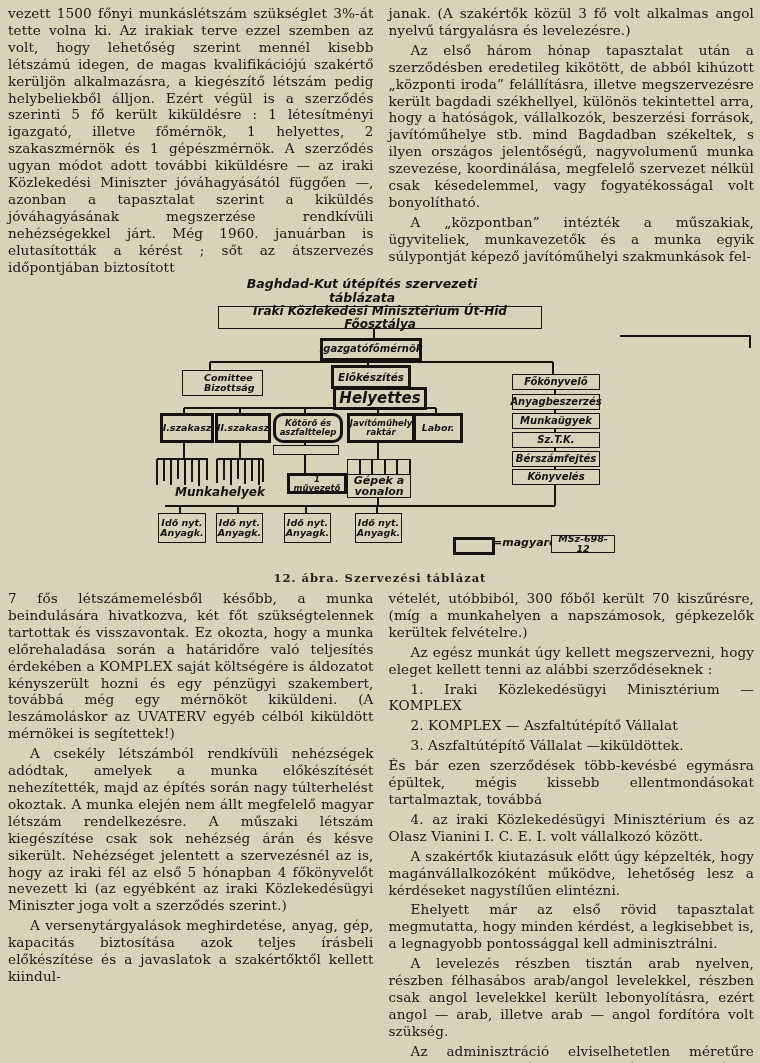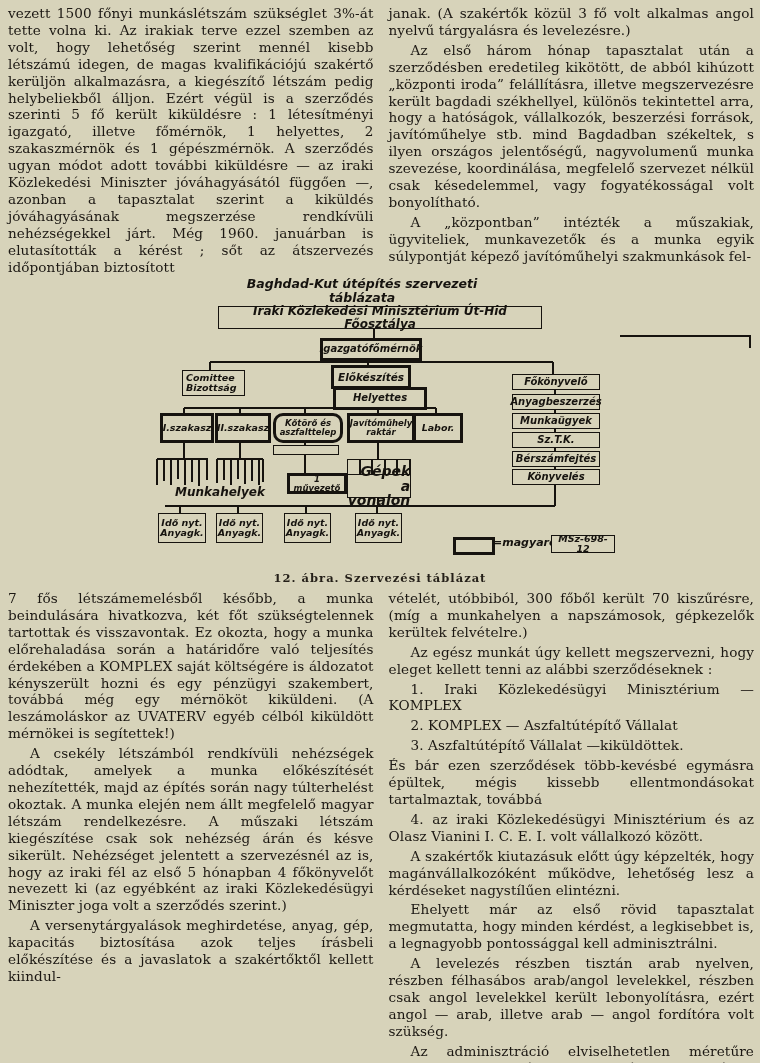--- a/index.html
+++ b/index.html
@@ -61,39 +61,39 @@
            M555 113 V119 M555 133 V138 M555 152 V157 M555 171 V176 M555 190 V194 M555 208 V231
            M165 231 H555 M180 231 V238 M238 231 V238 M306 231 V238 M377 231 V238
            M620 61 H750 V73"></path>
     </svg>
 
     <div class="fig-title">Baghdad-Kut útépítés szervezeti
 táblázata</div>
 
     <div class="fnode" style="left:218px;top:31px;width:322px;height:21px;font-size:12px;">Iraki Közlekedési Minisztérium Út-Hid Főosztálya</div>
     <div class="fnode bold" style="left:320px;top:63px;width:96px;height:17px;font-size:10px;">Igazgatófőmérnök</div>
-    <div class="fnode" style="left:182px;top:95px;width:58px;height:24px;font-size:9.5px;justify-content:flex-start;text-align:left;padding-left:3px;">Comittee
+    <div class="fnode" style="left:182px;top:95px;width:58px;height:24px;font-size:9.5px;justify-content:flex-start;text-align:left;padding-left:21px;">Comittee
 Bizottság</div>
     <div class="fnode bold" style="left:331px;top:90px;width:74px;height:18px;font-size:10.5px;">Előkészítés</div>
-    <div class="fnode bold" style="left:333px;top:112px;width:88px;height:17px;font-size:10px;">Helyettes</div>
+    <div class="fnode bold" style="left:333px;top:112px;width:88px;height:17px;font-size:15px;">Helyettes</div>
 
     <div class="fnode bold" style="left:160px;top:138px;width:48px;height:24px;font-size:9.5px;">I.szakasz</div>
     <div class="fnode bold" style="left:215px;top:138px;width:50px;height:24px;font-size:9.5px;">II.szakasz</div>
     <div class="fnode bold" style="left:273px;top:138px;width:64px;height:24px;font-size:8.5px;border-radius:10px;">Kőtörő és
 aszfalttelep</div>
     <div class="fnode bold" style="left:347px;top:138px;width:62px;height:24px;font-size:8.5px;">Javítóműhely
 raktár</div>
     <div class="fnode bold" style="left:413px;top:138px;width:44px;height:24px;font-size:9.5px;">Labor.</div>
 
     <div class="flabel" style="left:165px;top:210px;width:110px;text-align:center;font-size:12px;">Munkahelyek</div>
 
     <div class="bar" style="left:273px;top:170px;width:64px;height:8px;"></div>
     <div class="fnode bold" style="left:287px;top:198px;width:54px;height:15px;font-size:8.5px;">1 művezető</div>
     <div class="cells" style="left:347px;top:184px;width:62px;height:15px;"></div>
-    <div class="fnode" style="left:347px;top:199px;width:62px;height:22px;font-size:14px;text-align:right;">Gépek a
+    <div class="fnode" style="left:347px;top:199px;width:62px;height:22px;font-size:11px;">Gépek a
 vonalon</div>
 
     <div class="fnode" style="left:512px;top:99px;width:86px;height:14px;font-size:10px;">Főkönyvelő</div>
     <div class="fnode" style="left:512px;top:119px;width:86px;height:14px;font-size:10px;">Anyagbeszerzés</div>
     <div class="fnode" style="left:512px;top:138px;width:86px;height:14px;font-size:10px;">Munkaügyek</div>
     <div class="fnode" style="left:512px;top:157px;width:86px;height:14px;font-size:10px;">Sz.T.K.</div>
     <div class="fnode" style="left:512px;top:176px;width:86px;height:14px;font-size:10px;">Bérszámfejtés</div>
     <div class="fnode" style="left:512px;top:194px;width:86px;height:14px;font-size:10px;">Könyvelés</div>
 
     <div class="fnode" style="left:158px;top:238px;width:46px;height:28px;font-size:9.5px;">Idő nyt.

